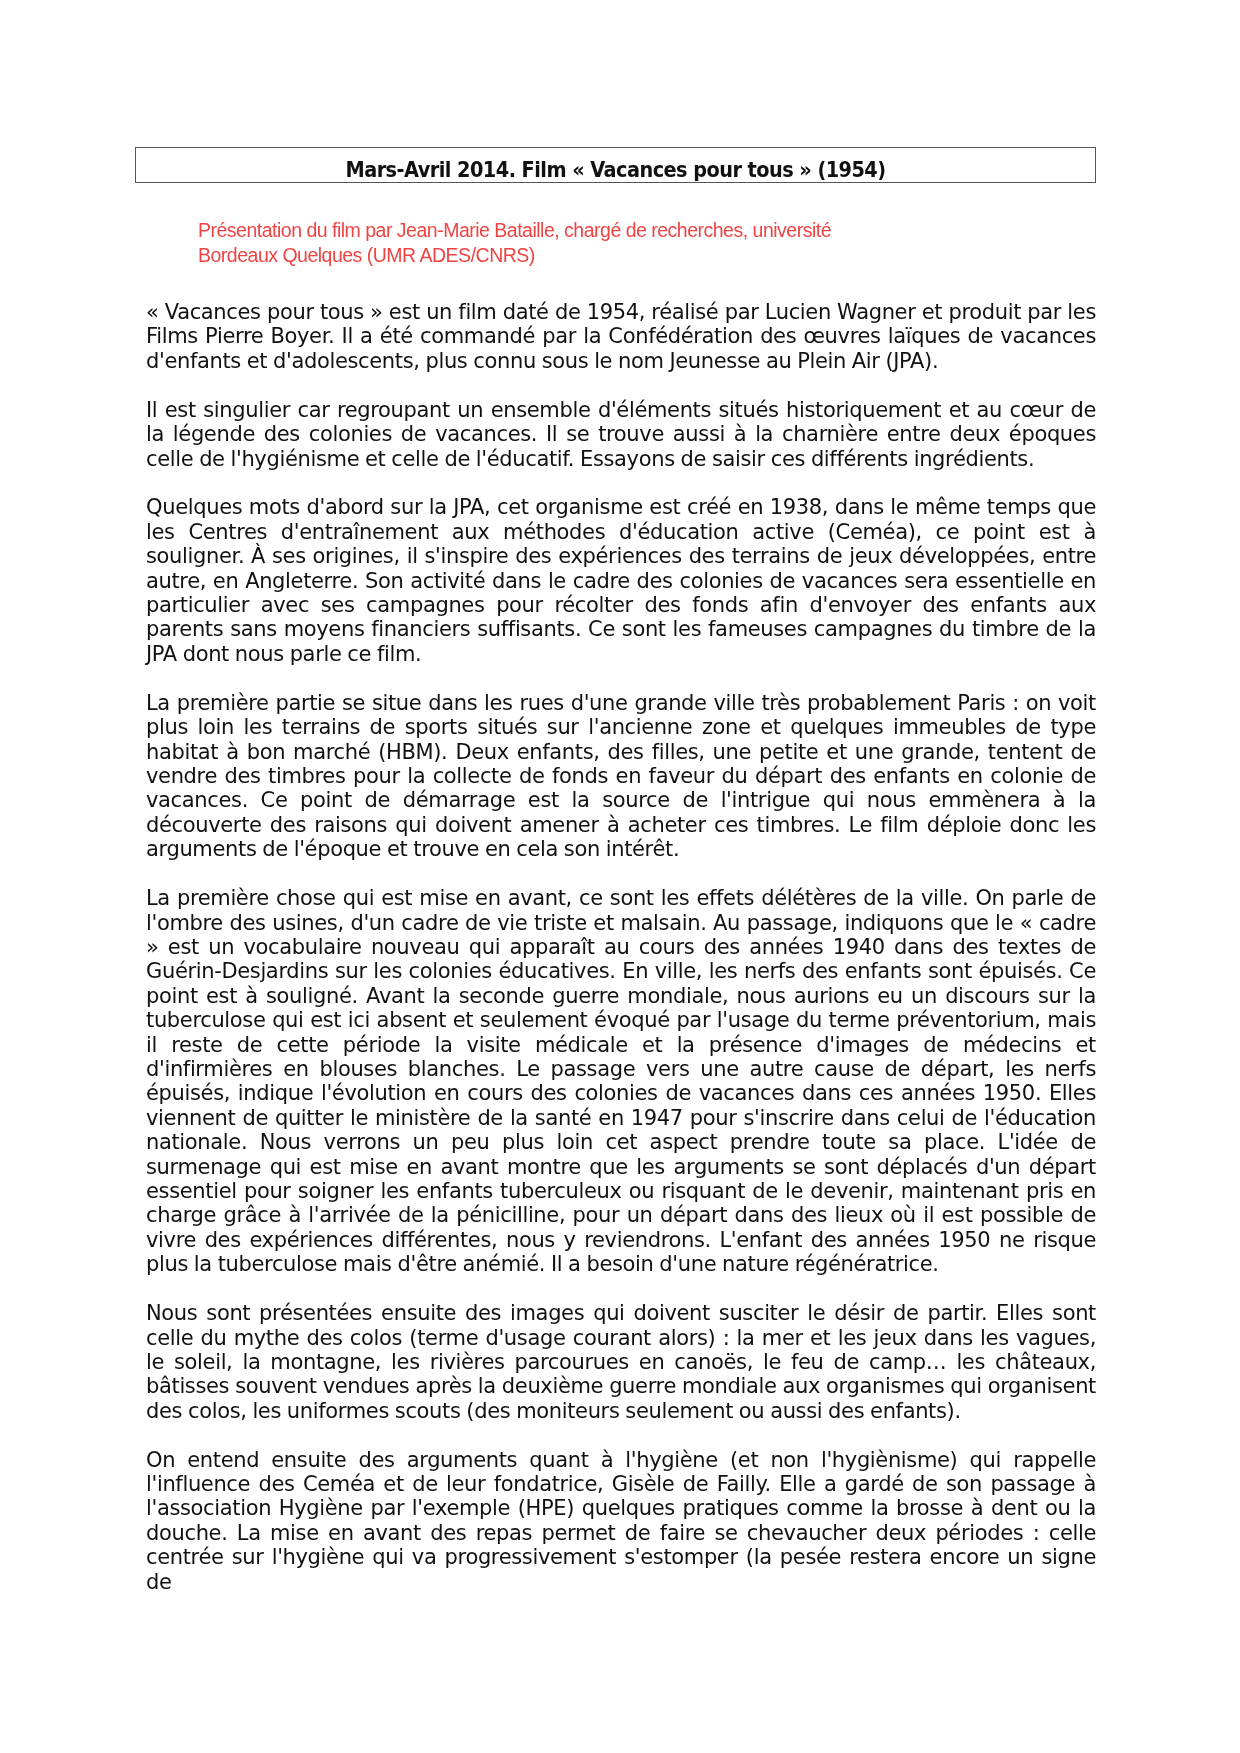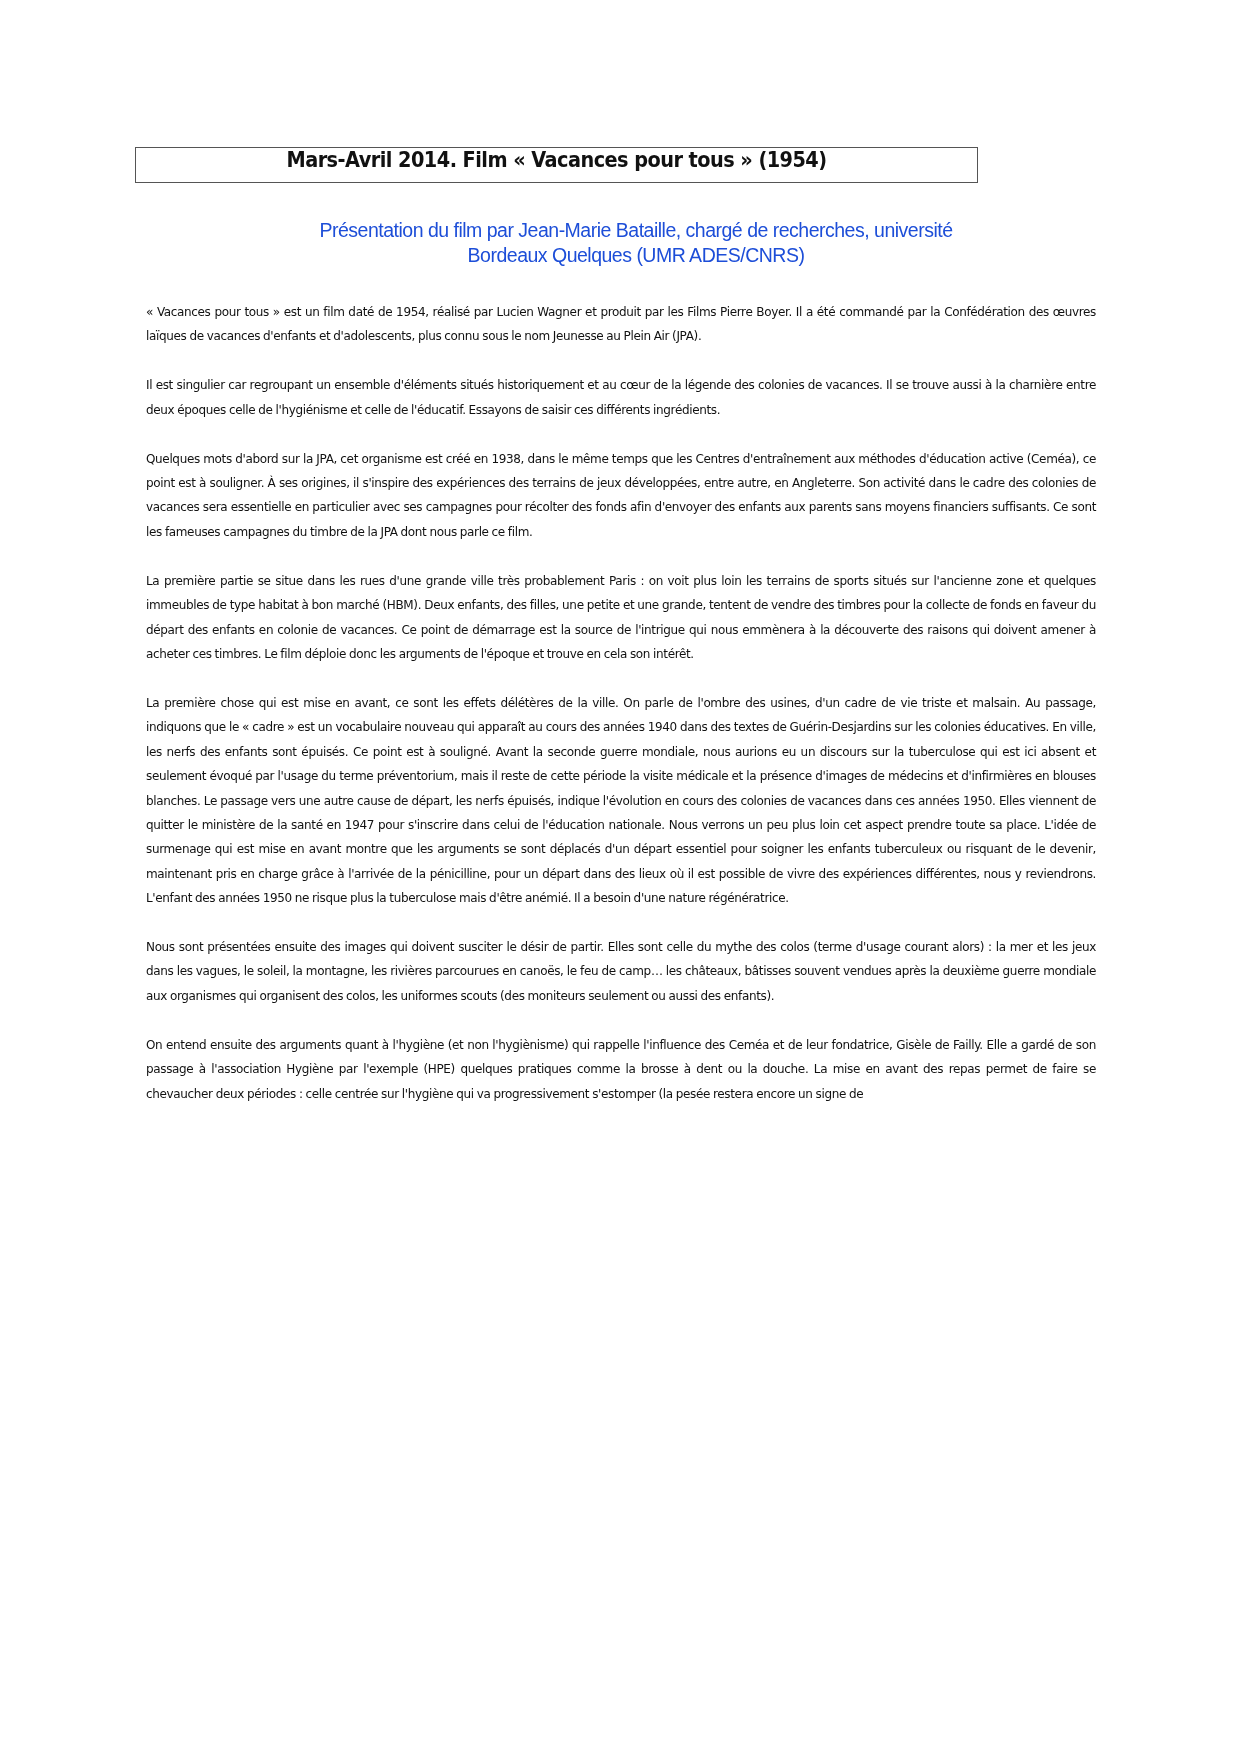--- a/index.html
+++ b/index.html
@@ -11,57 +11,57 @@
       width: 1240px;
       height: 1753px;
       position: relative;
       overflow: hidden;
       color: #111111;
     }
     .title-box {
       position: absolute;
       left: 135px;
       top: 147px;
-      width: 843px;
+      width: 961px;
       height: 36px;
       border: 1.5px solid #555555;
       box-sizing: border-box;
       display: flex;
-      align-items: flex-start;
+      align-items: flex-end;
       justify-content: center;
     }
     .title-text {
       font-family: "DejaVu Sans", sans-serif;
       font-weight: bold;
       font-size: 21px;
       letter-spacing: -0.6px;
       transform: scaleX(0.92);
       white-space: nowrap;
       color: #111;
     }
     .byline {
       position: absolute;
-      right: 154px;
+      right: 142px;
       top: 218px;
       width: 900px;
-      text-align: center;
+      text-align: left;
       font-family: "Liberation Sans", sans-serif;
       font-size: 19.5px;
       line-height: 25px;
       letter-spacing: -0.5px;
-      color: #1d4ed8;
+      color: #ef4444;
     }
     .byline span { display: block; }
     .body {
       position: absolute;
       left: 146px;
       top: 300px;
       width: 950px;
       font-family: "DejaVu Sans", sans-serif;
-      font-size: 12px;
+      font-size: 21px;
       line-height: 24.4px;
       letter-spacing: -0.35px;
       word-spacing: -0.5px;
       text-align: justify;
       color: #111;
     }
     .body p {
       margin: 0 0 24.5px 0;
     }
   </style>

